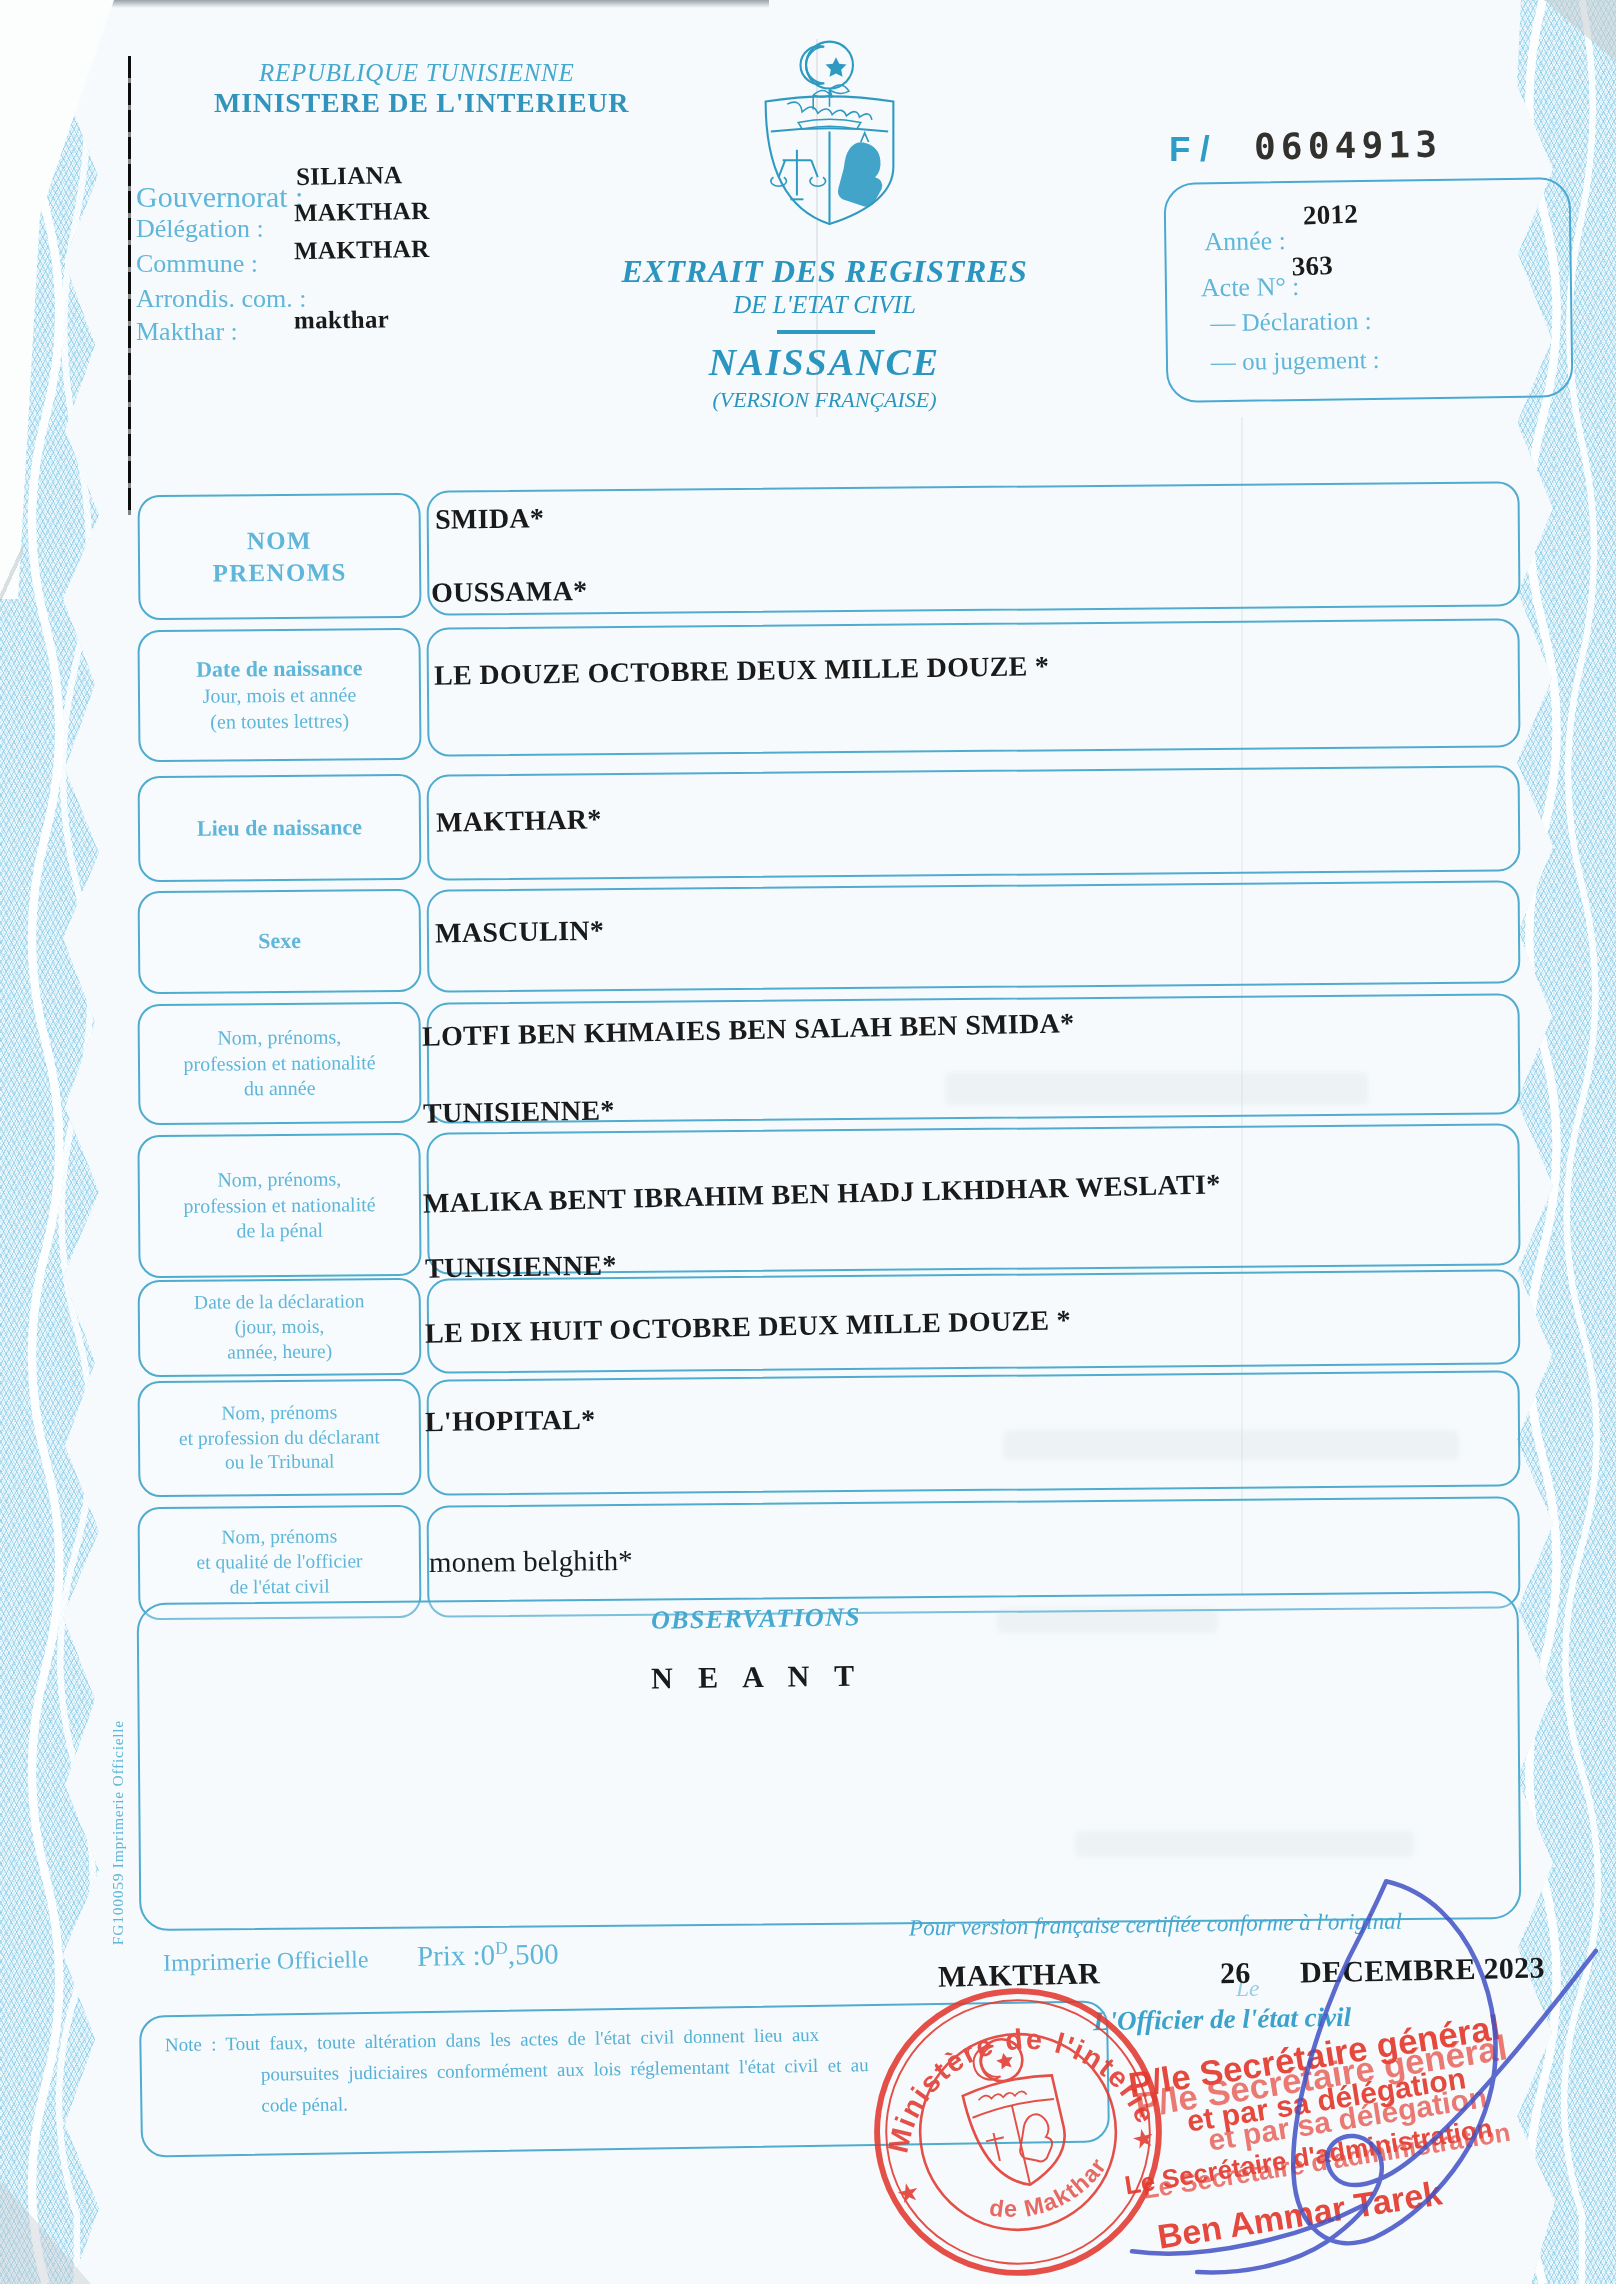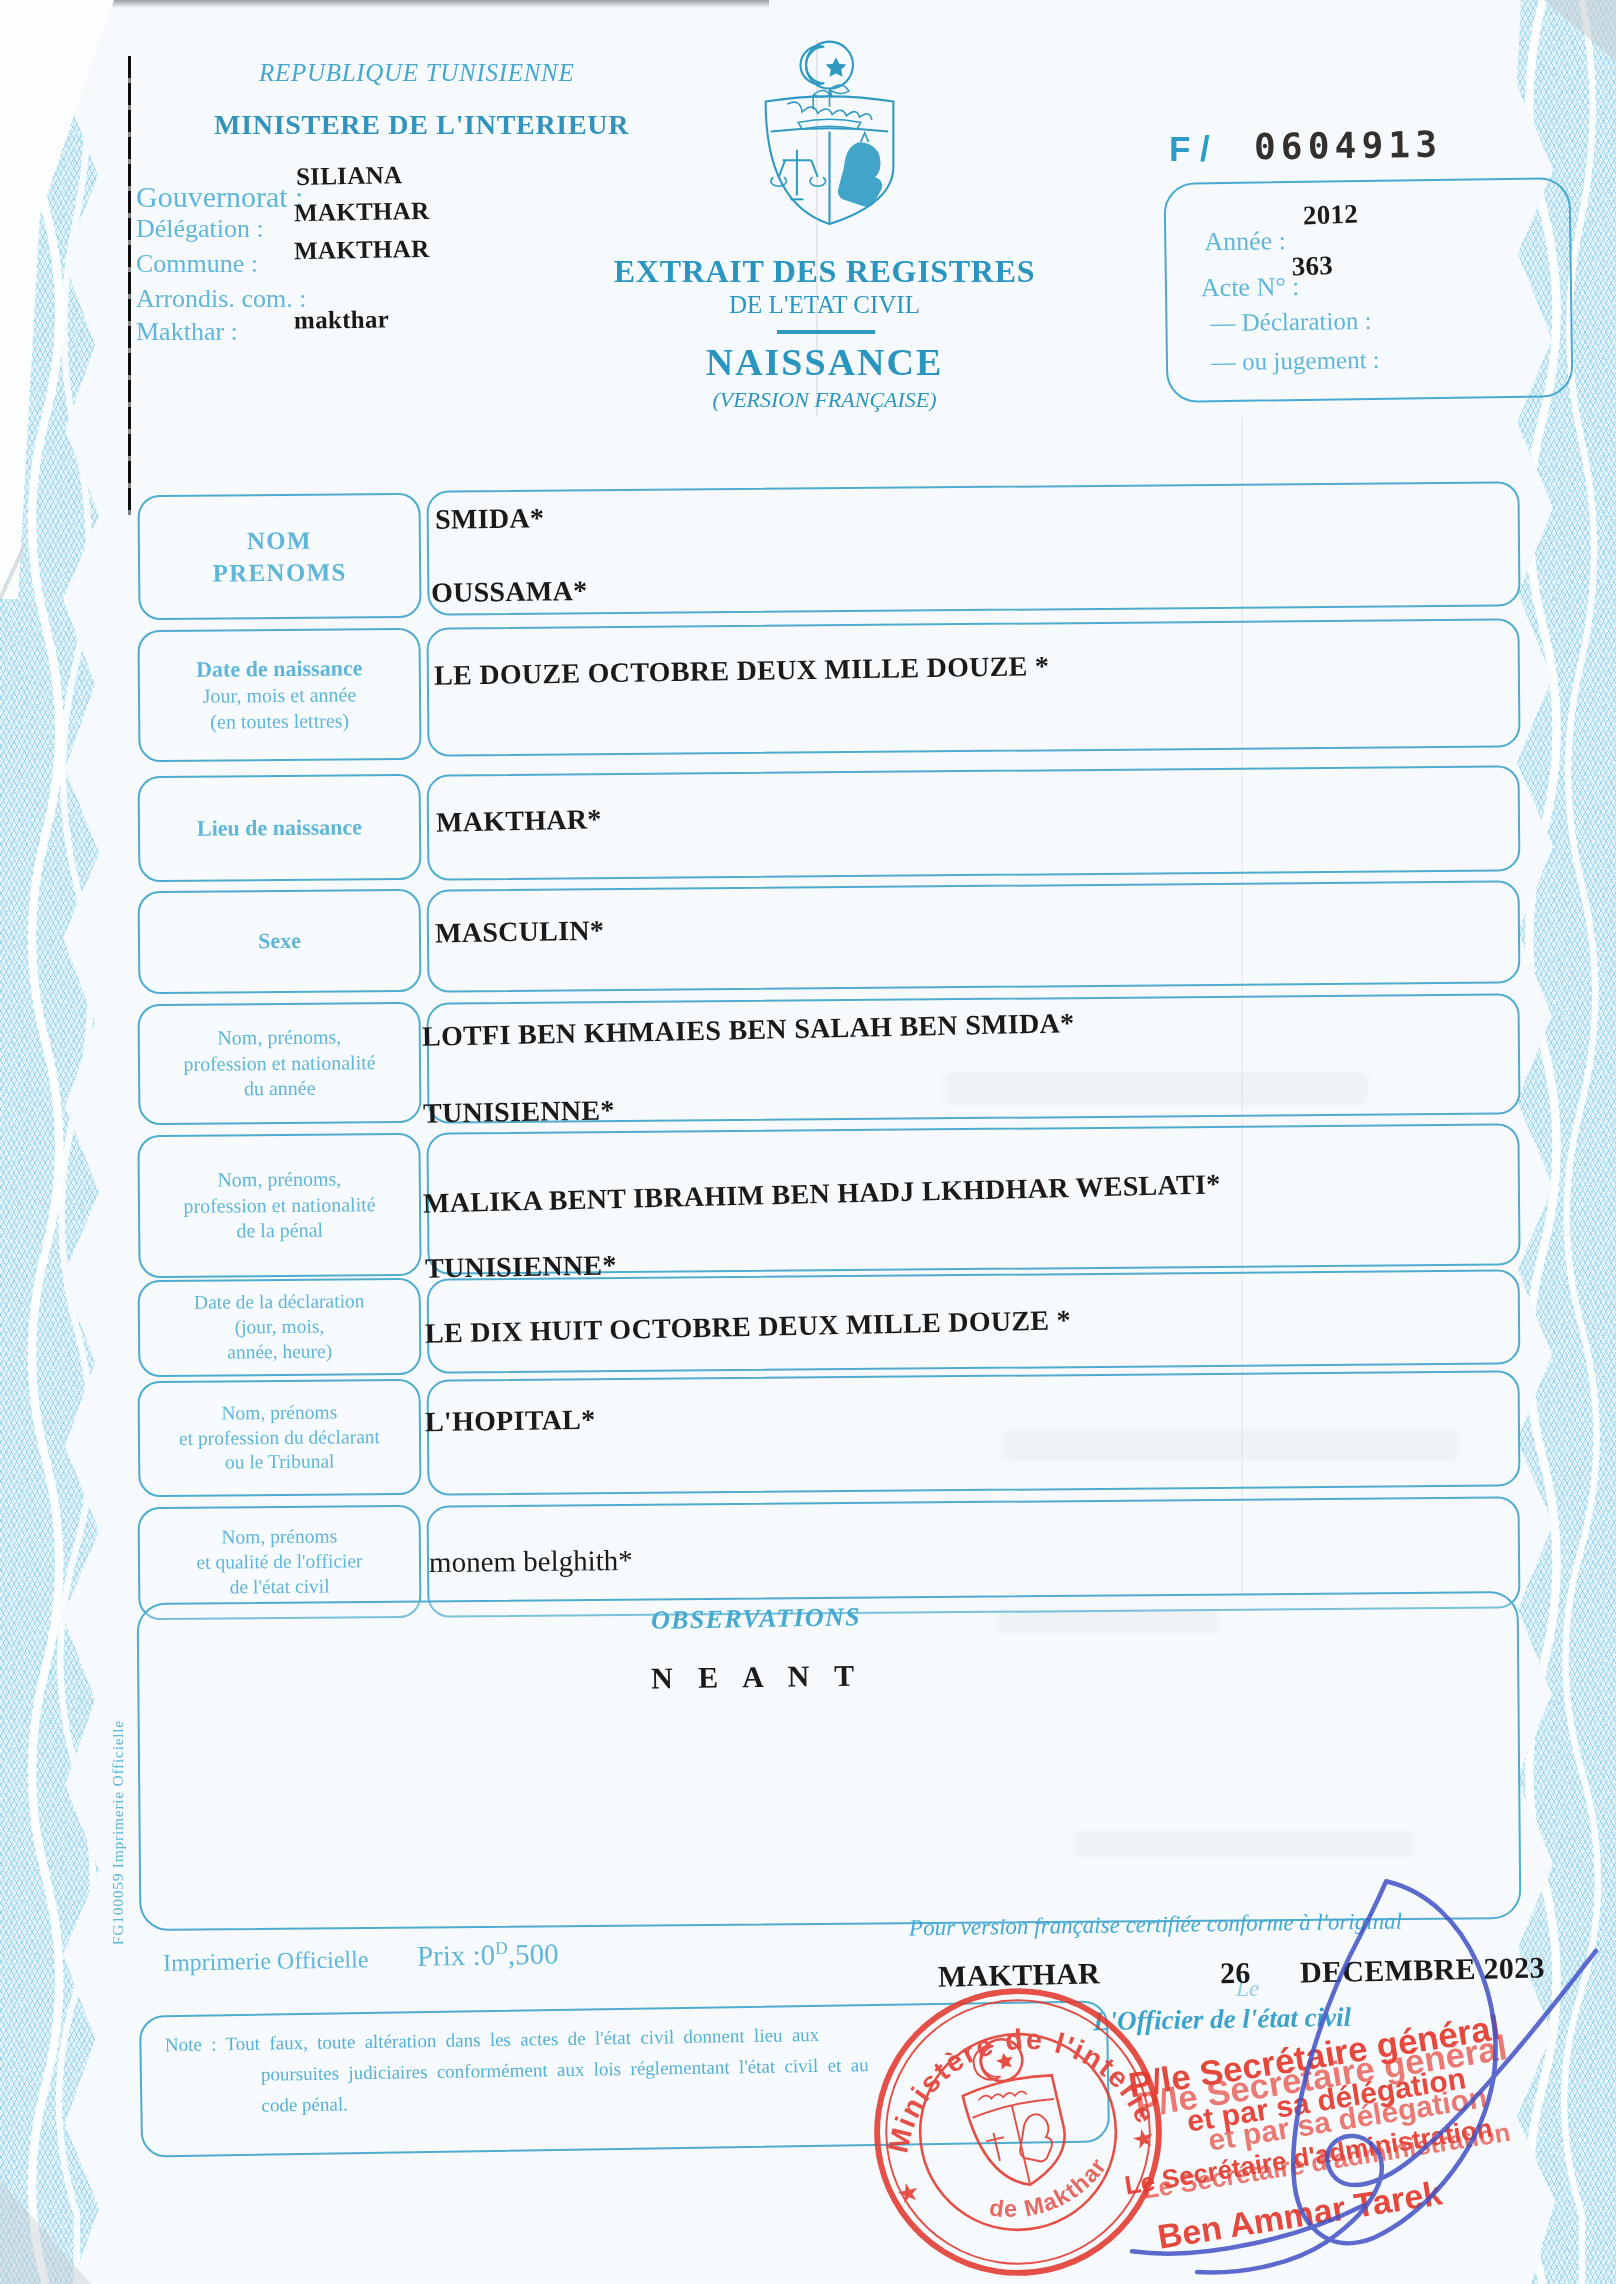--- a/index.html
+++ b/index.html
@@ -35,22 +35,22 @@
     clip-path:polygon(26px 0,121px 0,46px 221px,19.5px 599px,0 599px);opacity:.7;}
   .top-sliver{left:0;top:0;width:769px;height:7.8px;background:linear-gradient(#9aa3a8,rgba(154,163,168,0));}
   .fold-tr{right:0;top:0;width:72px;height:62px;background:#c6ccd0;clip-path:polygon(100% 0,0 0,100% 100%);opacity:.55;}
   .fold-bl{left:0;bottom:0;width:91px;height:104px;background:#c3c9cc;clip-path:polygon(0 0,0 100%,100% 100%);opacity:.4;}
   .scanline{left:128px;top:56px;width:3.3px;height:459px;
     background:repeating-linear-gradient(180deg,#0d0d0d 0 22px, rgba(13,13,13,.5) 22px 27px);}
   .crease{background:rgba(70,75,80,.10);filter:blur(0.7px);}
   .ghost{background:rgba(90,95,105,.07);filter:blur(2.6px);border-radius:5.2px;}
   
   .blue{color:#5fb6d9;}
-  .blue-d{color:#3294bc;margin-top:22px;}
-  .teal{color:#2a96c0;}
+  .blue-d{color:#3294bc;}
+  .teal{color:#2a96c0;font-style:italic;}
   .typed{color:#1a1a1a;font-weight:700;letter-spacing:0.3px;}
   .lbox{
     border:2px solid #4faccf;border-radius:22px;
     display:flex;flex-direction:column;align-items:center;justify-content:center;
     text-align:center;color:#5fb6d9;background:rgba(248,253,255,.35);
   }
   .vbox{border:2px solid #4faccf;border-radius:22px;background:rgba(248,253,255,.25);}
   .lb-line{line-height:1.28;}
   .stampline{font-family:"Liberation Sans",sans-serif;color:#e4392d;font-weight:700;}
   .dbl{position:absolute;white-space:nowrap;}

